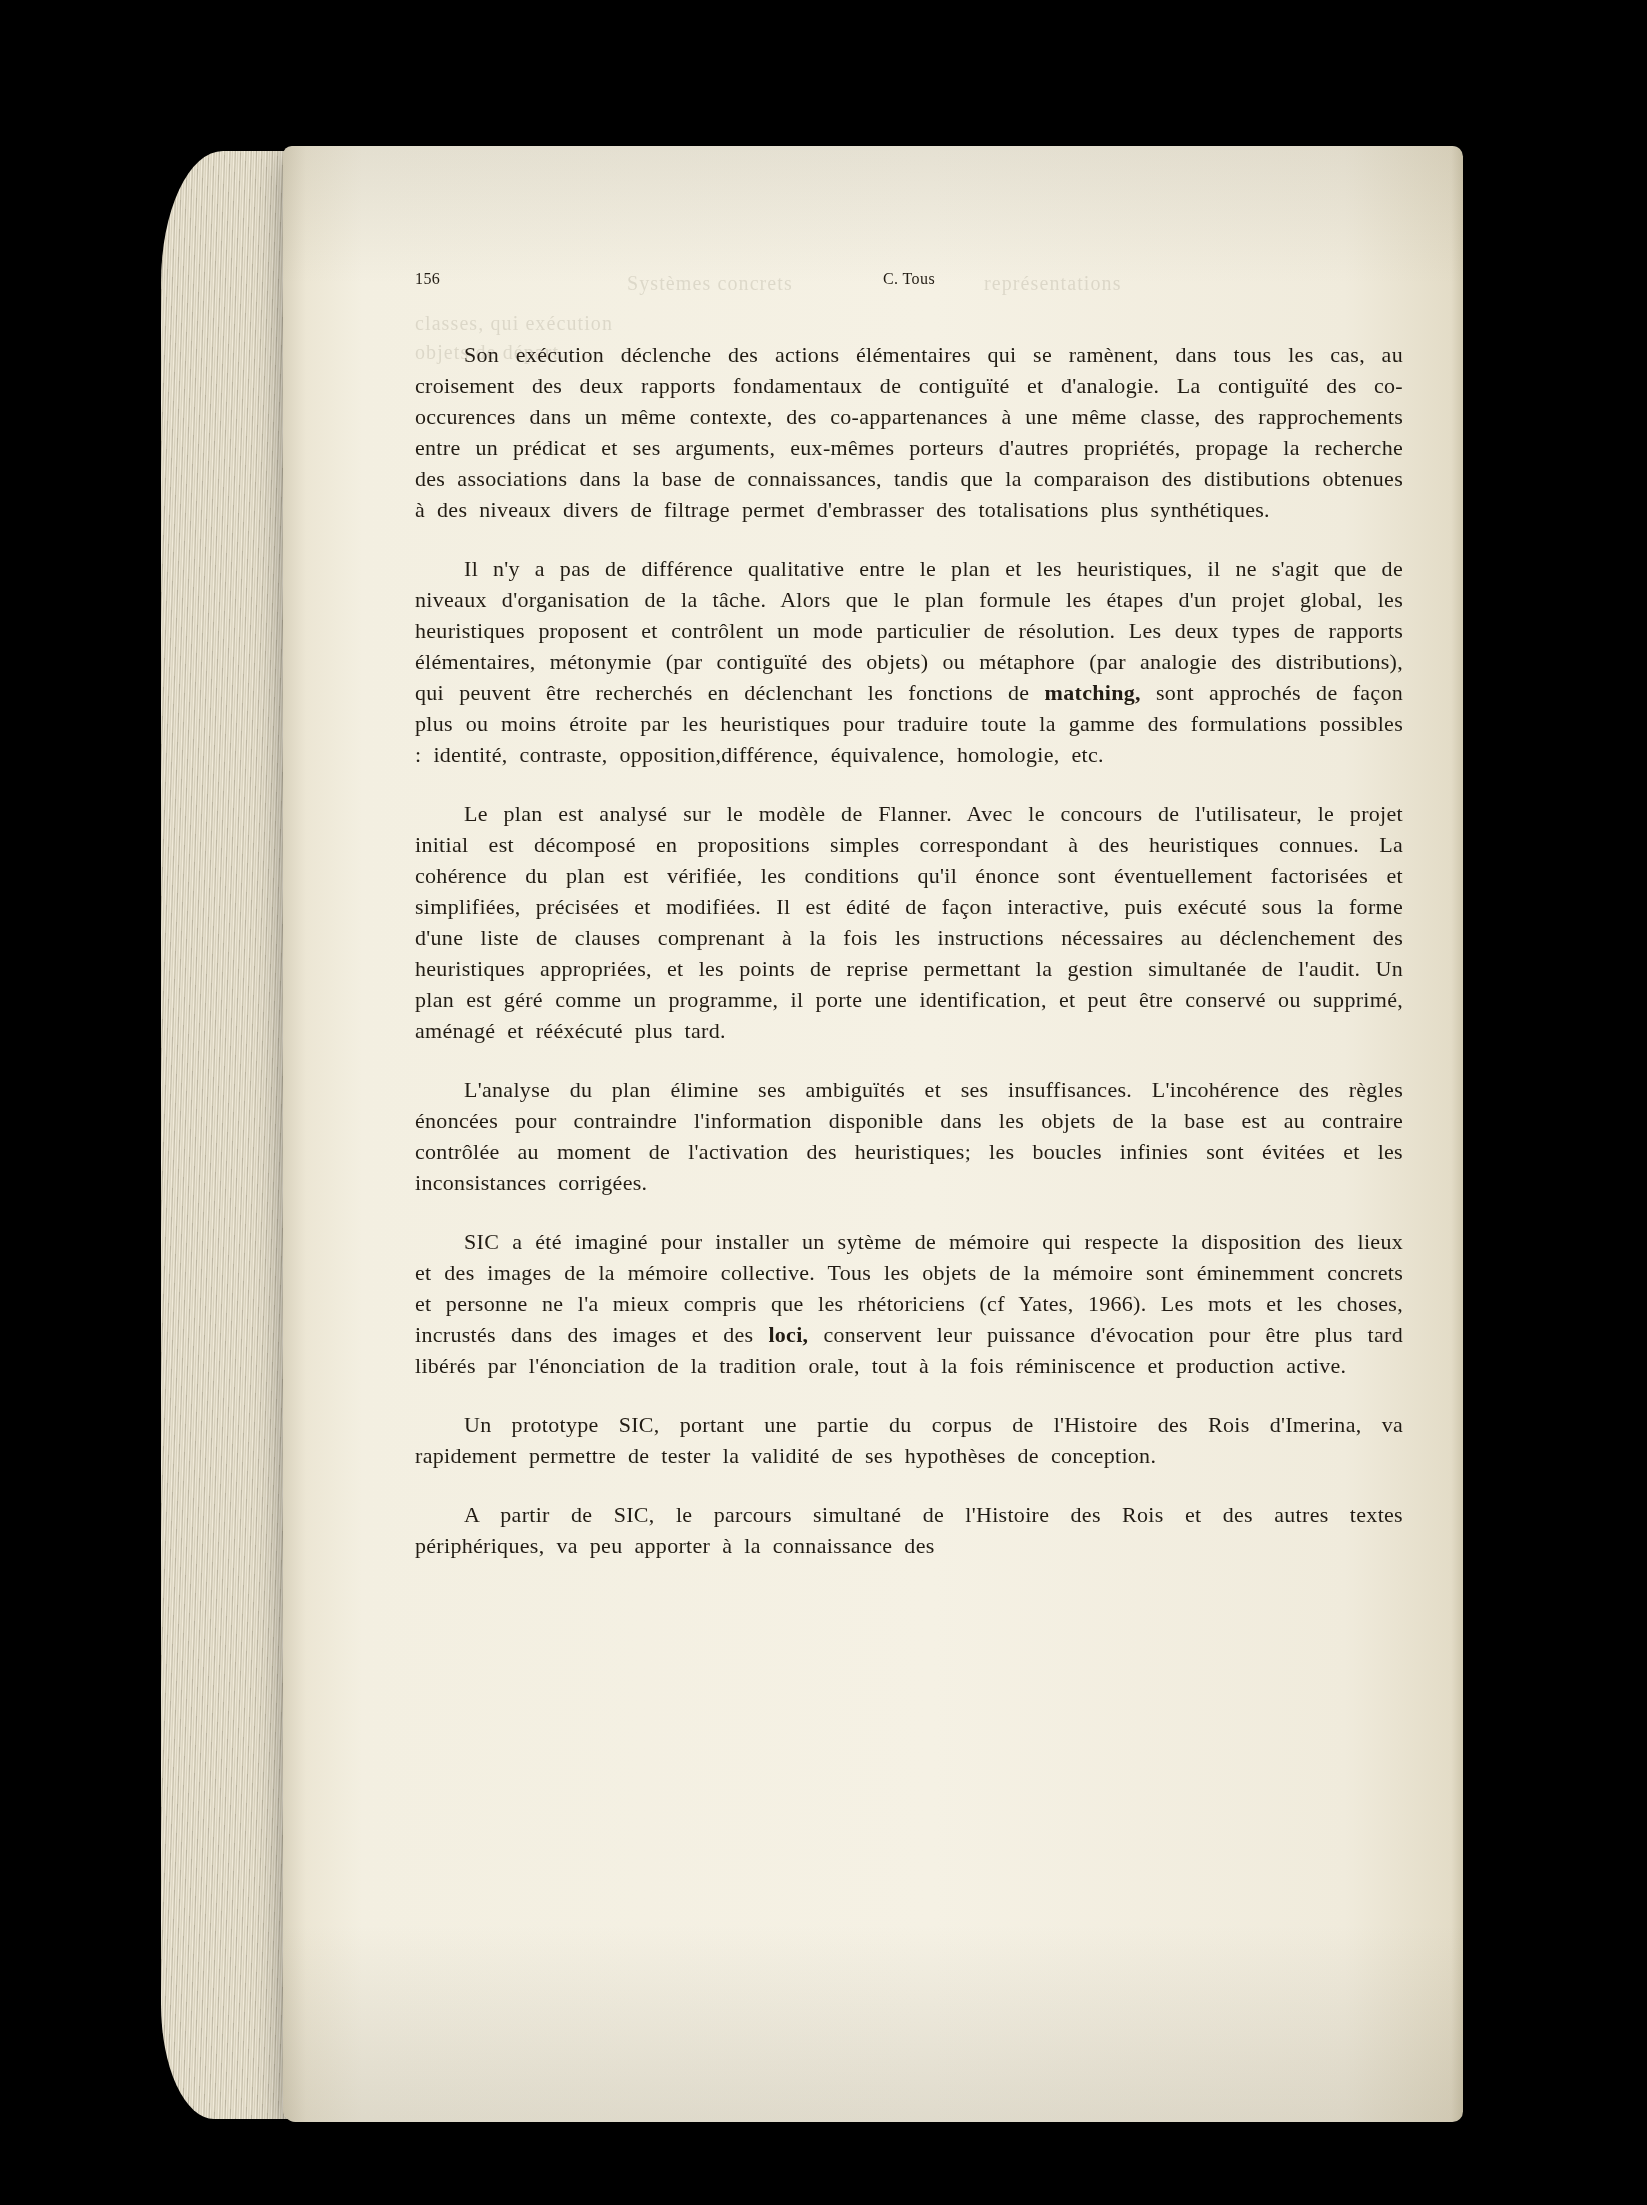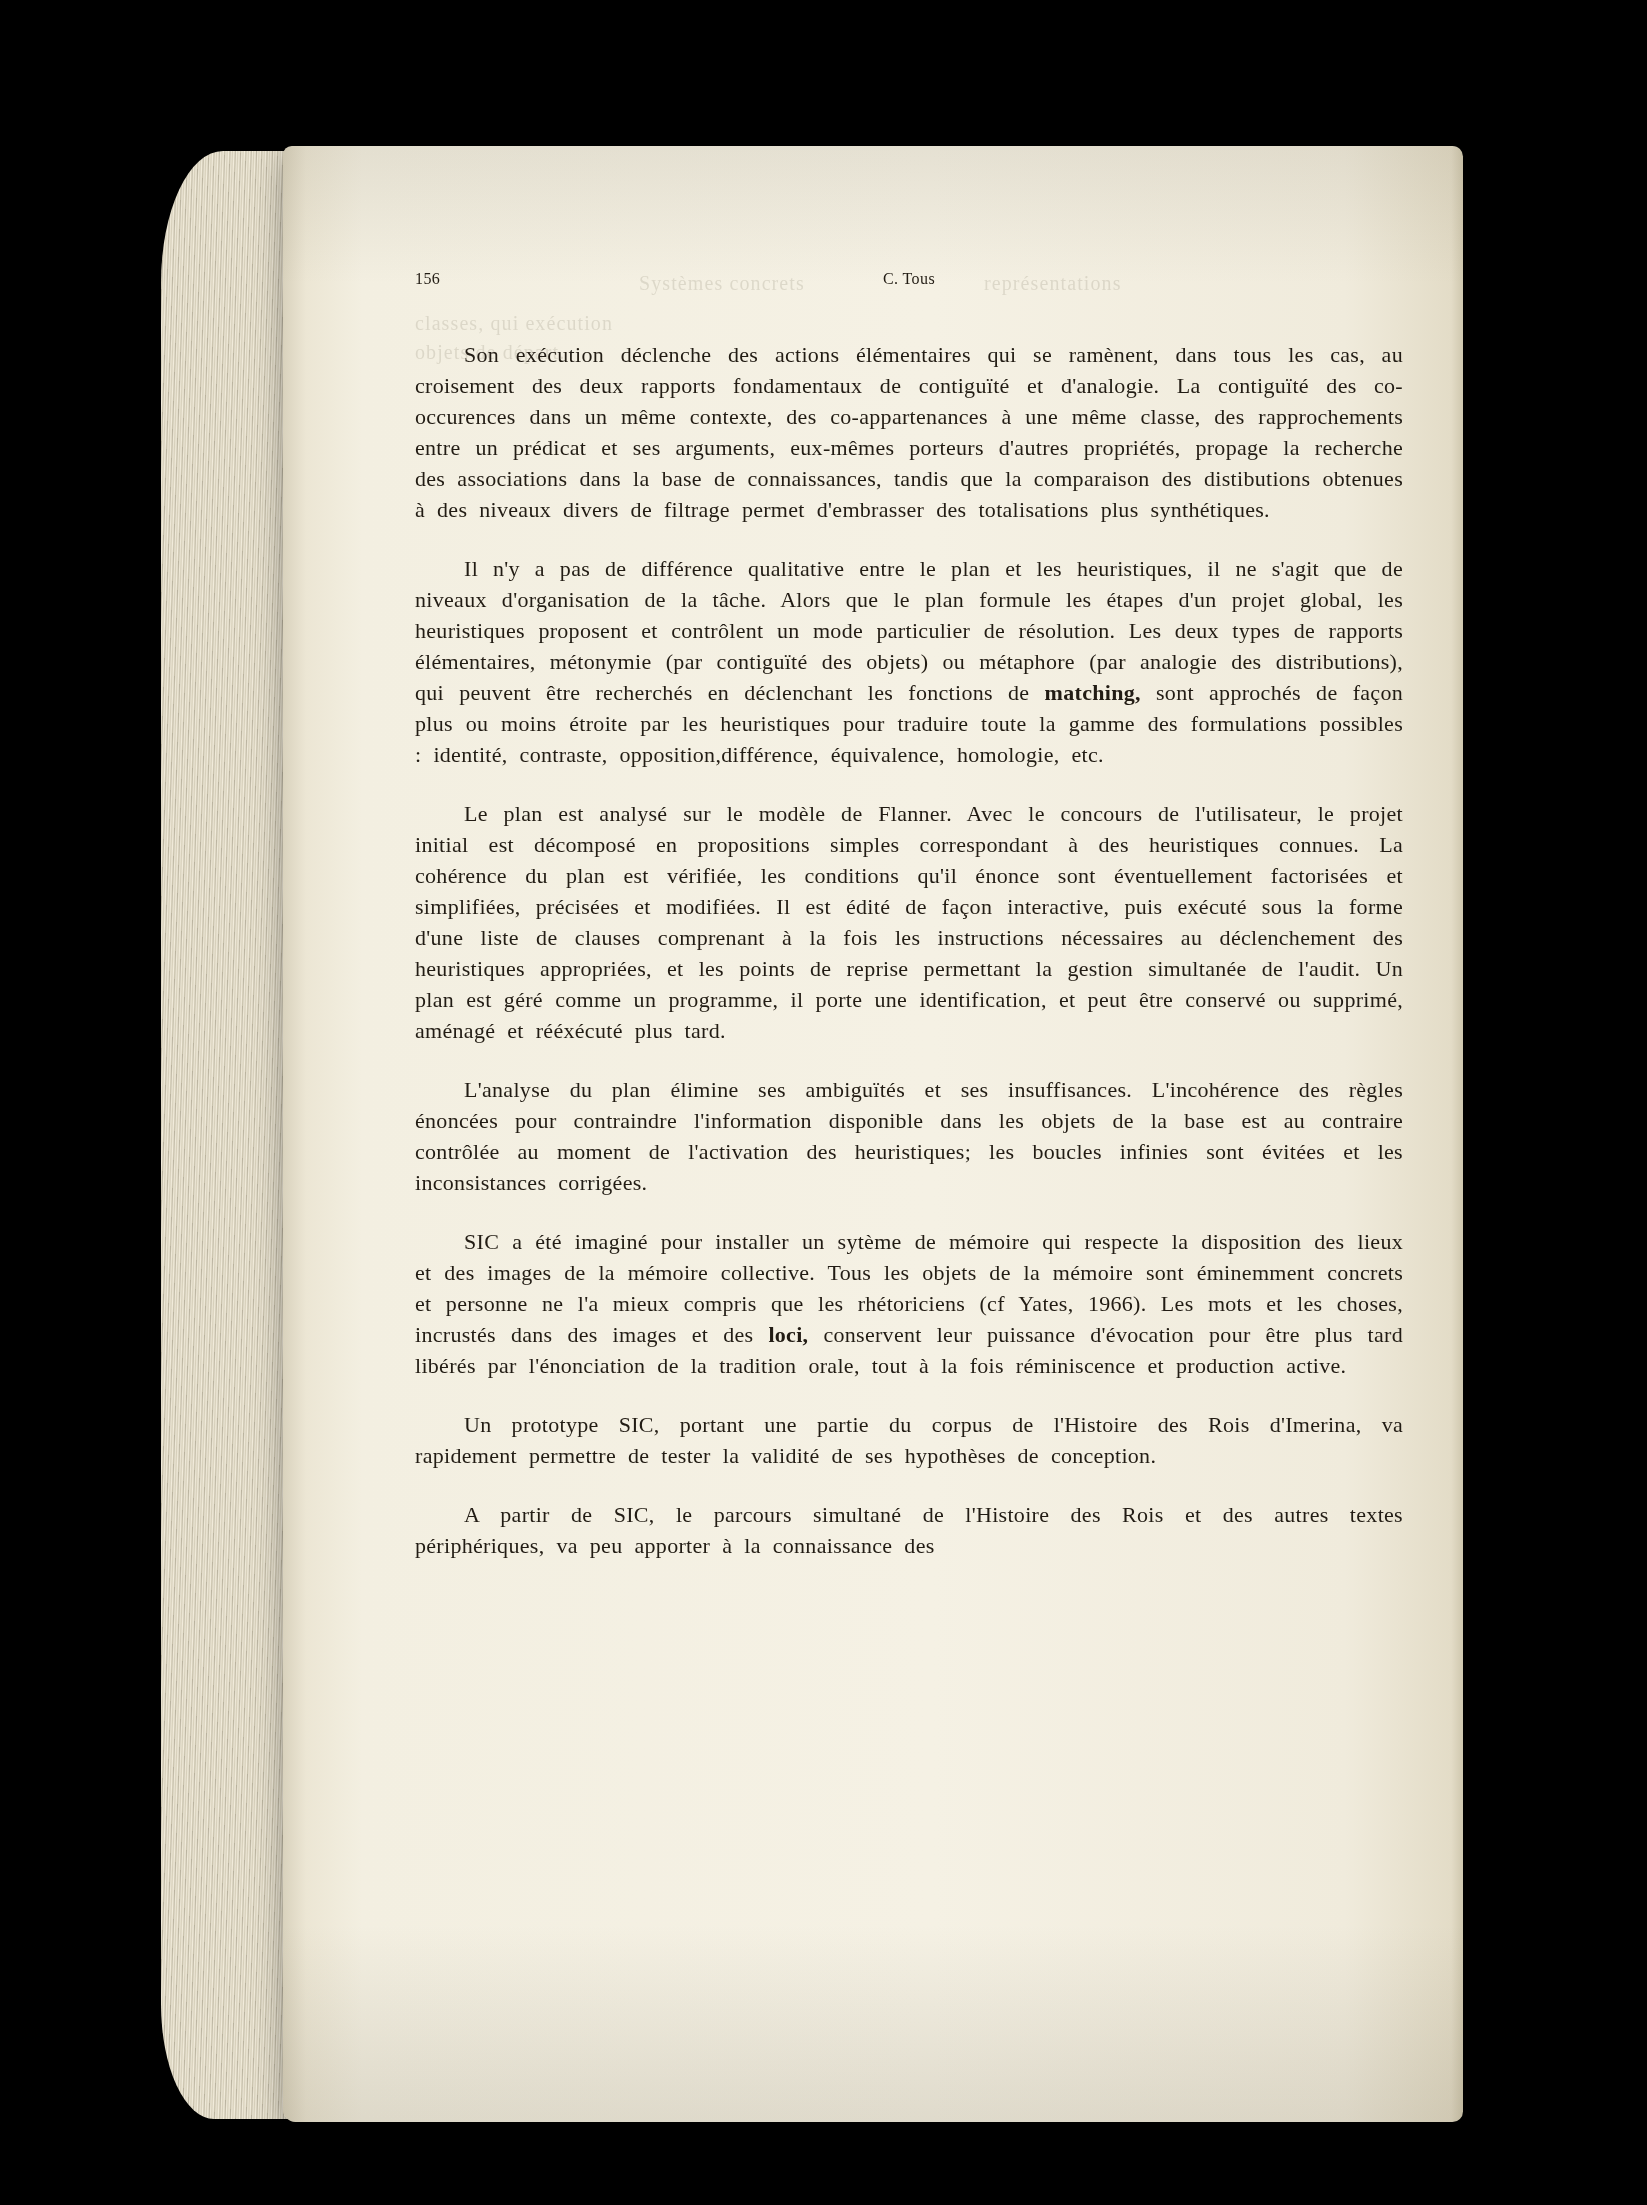--- a/index.html
+++ b/index.html
@@ -64,21 +64,21 @@
   .bold{ font-weight:700; }
   .heading{
     font-size:22px; font-weight:700; margin:35px 0 21px 0; letter-spacing:0.4px;
   }
   
   .bleed{ position:absolute; inset:0; z-index:1; pointer-events:none; }
   .ghost{
     position:absolute; color:var(--ghost); opacity:.17;
     filter:blur(0.5px); font-size:20px; letter-spacing:1.1px; white-space:nowrap;
   }
-  .g1{ left:212px; top:1.8px;margin-left:12px; }
+  .g1{ left:212px; top:1.8px; }
   .g2{ left:569px; top:1.8px; }
   .g3{ left:0; top:42px; }
   .g4{ left:0; top:71px; }
 </style>
 </head>
 <body>
 
 <div class="book">
   <div class="page-stack"></div>
   <div class="page-face">

